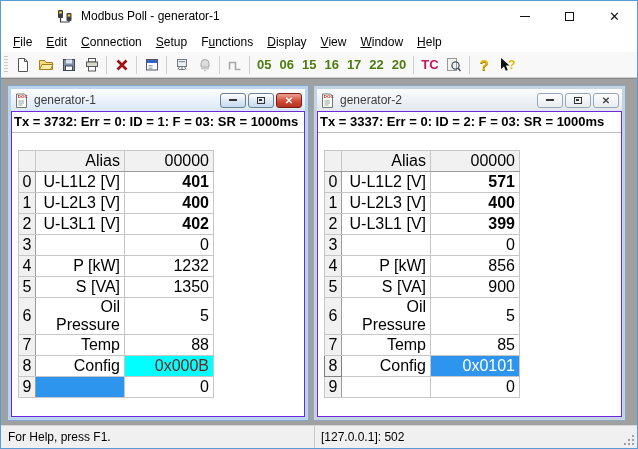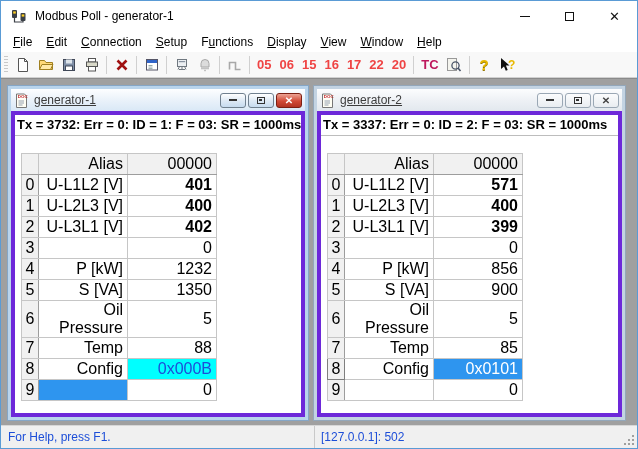--- a/index.html
+++ b/index.html
@@ -1,21 +1,21 @@
 <!DOCTYPE html>
 <html><head>
 <meta charset="utf-8">
 <style>
   * { margin:0; padding:0; box-sizing:border-box; }
   html,body { background:#d8d8d8; font-family:"Liberation Sans", sans-serif; }
   .window { position:relative; width:638px; height:449px; background:#ffffff;
             border:1px solid #5a9bd5; overflow:hidden; }
 
   
-  .titlebar { height:30px; display:flex; align-items:center; background:#fff; }
+  .titlebar { height:30px; display:flex; align-items:center; background:#fff;padding-left:46px; }
   .app-icon { margin-left:9px; display:flex; align-items:center; }
   .title-text { margin-left:7px; font-size:12px; color:#000; }
   .caption-btns { margin-left:auto; display:flex; height:100%; }
   .cap-btn { width:45px; height:100%; display:flex; align-items:center; justify-content:center;
              color:#111; font-size:13px; }
   .glyph-min { width:10px; height:1px; background:#111; }
   .glyph-max { width:9px; height:9px; border:1px solid #111; }
 
   
   .menubar { height:21px; display:flex; align-items:center; background:#fff; padding-left:5px;
@@ -23,74 +23,74 @@
   .menu-item { padding:2px 7px; }
   .menu-item u { text-decoration:underline; }
 
   
   .toolbar { height:26px; display:flex; align-items:center; background:#f8f8f8;
              border-bottom:1px solid #d0d0d0; padding-left:2px; }
   .tb-grip { width:4px; height:18px; margin:0 3px 0 1px;
              background:repeating-linear-gradient(#c8c8c8 0 1px, transparent 1px 3px); }
   .tb-btn { width:23px; height:22px; display:flex; align-items:center; justify-content:center; }
   .tb-sep { width:1px; height:18px; background:#d0d0d0; margin:0 3px; }
-  .fn-btn { font-size:13px; font-weight:bold; color:#ef4444; padding:0 4px; }
+  .fn-btn { font-size:13px; font-weight:bold; color:#4d7c0f; padding:0 4px; }
   .tc-btn { font-size:13px; font-weight:bold; color:#be185d; padding:0 4px; }
   .help-q { color:#e8b800; font-weight:900; font-size:15px; text-shadow:0 1px 0 #9a7a00; }
 
   
   .mdi { position:absolute; left:0; right:0; top:77px; bottom:23px; background:#a0a0a0;
          border-top:1px solid #8a8a8a; }
 
   
   .child { position:absolute; top:7px; height:334px; border:3px solid #b9d4ec;
            box-shadow:0 0 0 1px #85a6c6; background:#e9f1f9; }
   .child.inactive { border-color:#c3d3e2; box-shadow:0 0 0 1px #93a7ba; }
   .child-1 { left:7px; width:300px; }
   .child-2 { left:313px; width:311px; }
   .child-titlebar { height:22px; display:flex; align-items:center;
       background:linear-gradient(#fdfeff, #eaf2fa 50%, #d9e8f6); }
   .child.inactive .child-titlebar { background:linear-gradient(#fcfdfe, #eef1f5 50%, #e2e8ee); }
   .doc-icon { margin-left:3px; display:flex; }
-  .child-title { margin-left:5px; font-size:12px; color:#3c3c3c;text-decoration:underline; }
+  .child-title { margin-left:5px; font-size:12px; color:#3c3c3c; }
   .child-btns { margin-left:auto; margin-right:3px; display:flex; gap:2px; }
   .cbtn { width:26px; height:15px; border-radius:3px; display:flex; align-items:center;
           justify-content:center; border:1px solid #70808f;
           background:linear-gradient(#ffffff, #dfeaf5 50%, #c6dbef); font-size:9px; color:#222; }
   .cbtn .bar { width:8px; height:2px; background:#333; }
   .cbtn.close { background:linear-gradient(#eda394, #d14936 55%, #b23423); border-color:#7c1f13;
                 color:#fff; font-weight:bold; font-size:10px; }
   .child.inactive .cbtn { background:linear-gradient(#fbfcfd, #e9edf1); border-color:#9aa7b4; color:#444; }
   .child.inactive .cbtn.close { background:linear-gradient(#fbfcfd, #e9edf1); border-color:#9aa7b4;
                 color:#444; font-weight:bold; }
   .restore-glyph { width:8px; height:7px; border:1px solid #333; position:relative; }
   .restore-glyph::after { content:""; position:absolute; left:1px; top:1px; width:3px; height:2px; background:#333; }
 
   .client { position:absolute; left:0; right:0; top:22px; bottom:0; background:#fff;
-            border:4px solid #6d28d9; overflow:hidden; }
+            border:1px solid #6d28d9; overflow:hidden; }
   .txline { height:21px; line-height:20px; padding-left:2px; font-size:13px; font-weight:bold;
             color:#000; white-space:nowrap; overflow:hidden; border-bottom:1px solid #bdbdbd; }
 
   
   table.grid { border-collapse:collapse; table-layout:fixed; margin:17px 0 0 6px; font-size:16px; }
   .grid th, .grid td { border:1px solid #c6c6c6; height:21px; padding:0 4px 0 2px; overflow:hidden; }
   .grid th { background:#f1f1f1; font-weight:normal; text-align:right; border-bottom:1px solid #9d9d9d; }
   .grid th.corner { width:17px; padding:0; }
   .grid th.colw, .grid td.alias, .grid td.val { width:89px; }
   .grid td.num { width:17px; background:#f1f1f1; text-align:center; padding:0; color:#000;
                  border-right:1px solid #9d9d9d; }
   .grid td.num.current { border:1px solid #7f7f7f; }
   .grid td.alias, .grid td.val { text-align:right; background:#fff; color:#000; }
   .grid td.bold { font-weight:bold; }
-  .grid td.cyan { background:#00ffff; color:#1d4ed8; }
+  .grid td.cyan { background:#00ffff; color:#7f1d1d; }
   .grid td.sel { background:#2e95ef; color:#fff; }
 
   
   .statusbar { position:absolute; left:0; right:0; bottom:0; height:23px; background:#f0f0f0;
-               display:flex; align-items:center; font-size:12px; color:#1d4ed8;
+               display:flex; align-items:center; font-size:12px; color:#000000;
                border-top:1px solid #d7d7d7; }
   .sb-left { width:313px; padding-left:7px; }
   .sb-mid { border-left:1px solid #c9c9c9; padding-left:6px; flex:1; align-self:stretch;
             display:flex; align-items:center; }
   .sb-grip { position:absolute; right:3px; bottom:3px; width:10px; height:10px; }
   .sb-grip::after { content:""; position:absolute; left:0; top:0; width:2px; height:2px;
       background:transparent;
       box-shadow:8px 0 0 #9f9f9f, 8px 4px 0 #9f9f9f, 8px 8px 0 #9f9f9f,
                  4px 4px 0 #9f9f9f, 4px 8px 0 #9f9f9f, 0 8px 0 #9f9f9f; }
 </style>

